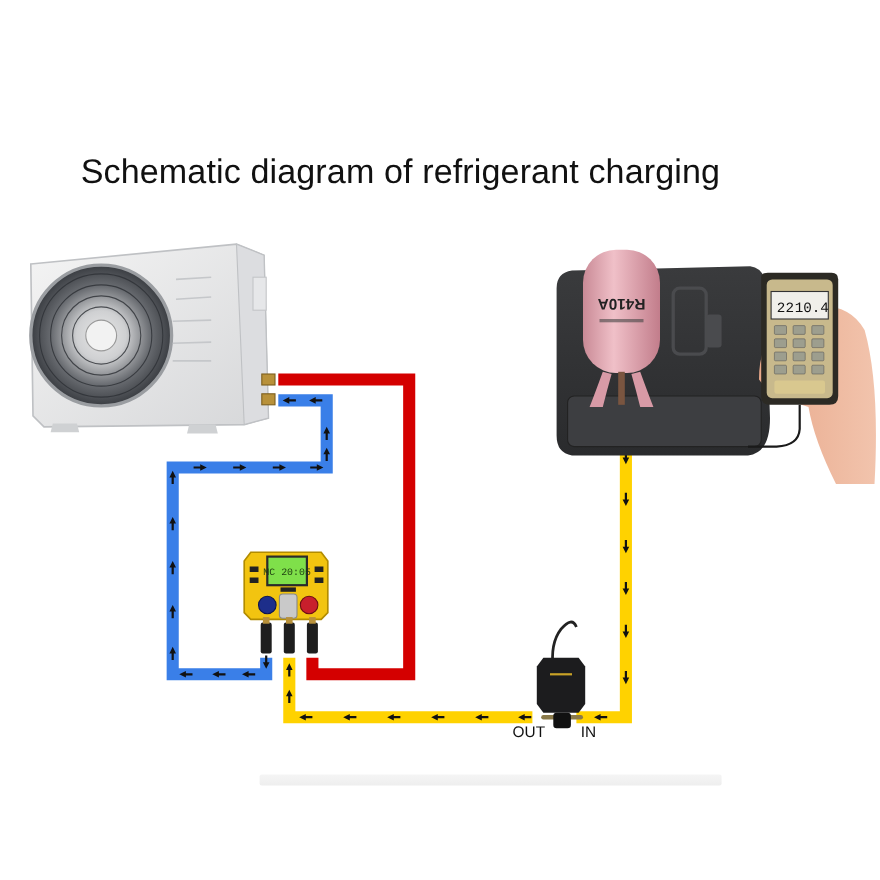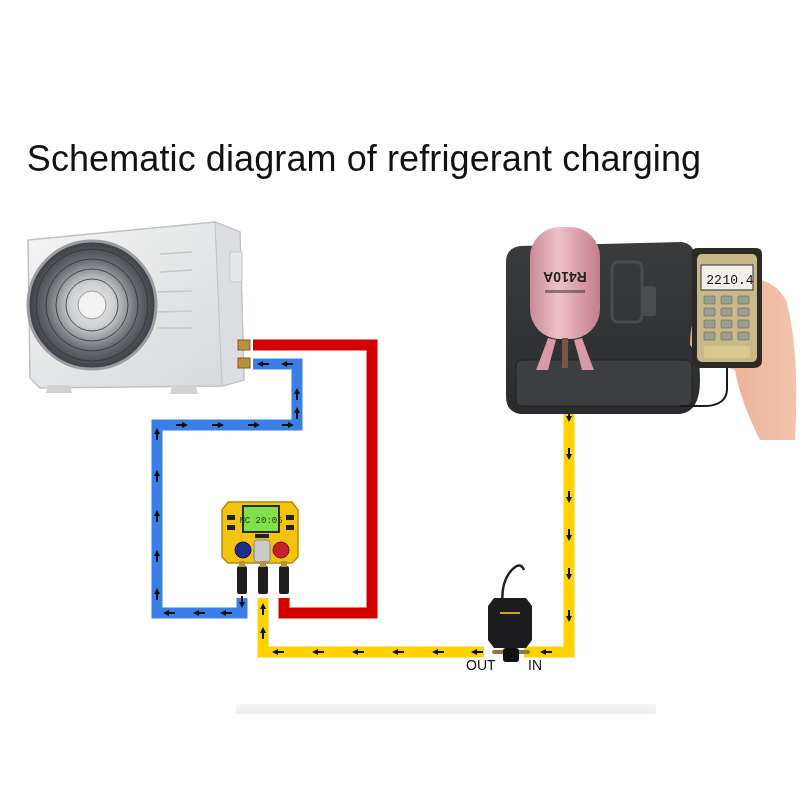--- a/index.html
+++ b/index.html
@@ -1,17 +1,17 @@
 <!DOCTYPE html>
 <html><head>
   <meta charset="utf-8">
   <style>
     html, body { margin: 0; padding: 0; background: #ffffff; }
     body { width: 800px; height: 800px; position: relative; overflow: hidden; font-family: "Liberation Sans", sans-serif; }
-    .title { position: absolute; left: 0; top: 138px; width: 728px; text-align: center; font-size: 36px; color: #111; letter-spacing: 0.1px; }
+    .title { position: absolute; left: 0; top: 138px; width: 728px; text-align: center; font-size: 31px; color: #111; letter-spacing: 0.1px; }
     .canvas { position: absolute; left: 0; top: 0; width: 800px; height: 800px; }
     .shadow-floor { position: absolute; left: 236px; top: 704px; width: 420px; height: 10px; background: linear-gradient(to bottom, #f4f4f4, #ececec); border-radius: 2px; opacity: 0.9; }
   </style>
 </head>
 <body>
 
 <div class="title">Schematic diagram of refrigerant charging</div>
 
 <svg class="canvas" viewBox="0 0 800 800" xmlns="http://www.w3.org/2000/svg">
   <defs>

